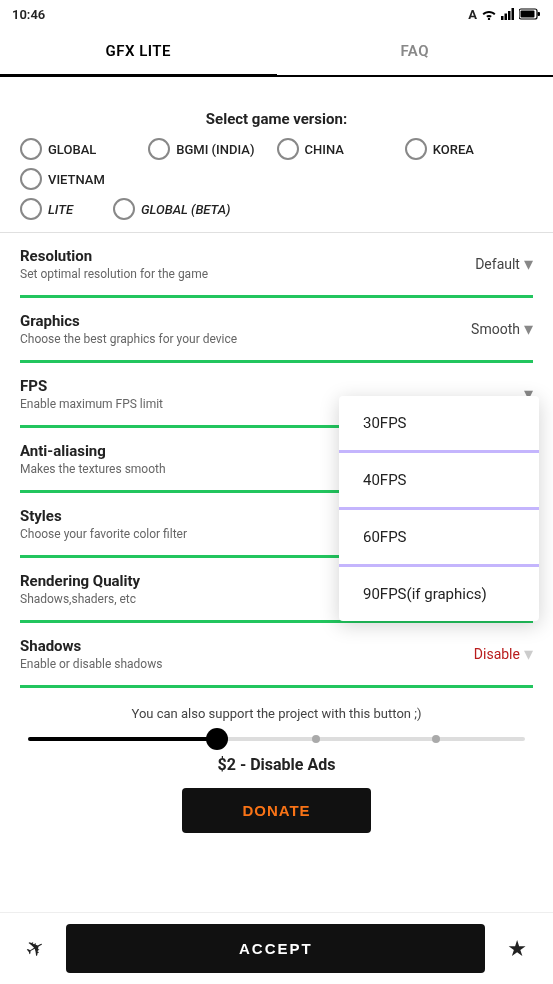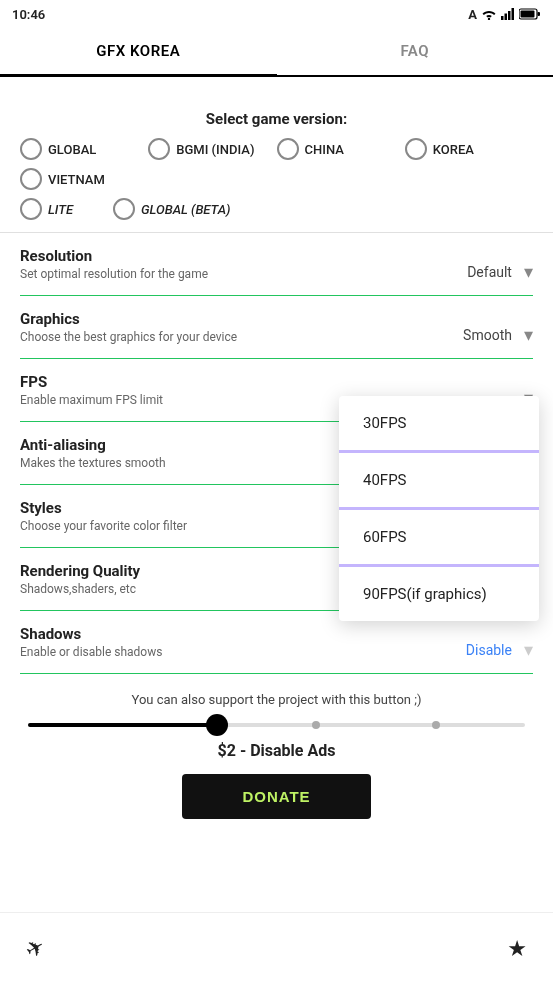--- a/index.html
+++ b/index.html
@@ -89,46 +89,46 @@
     .divider {
       height: 1px;
       background: #e0e0e0;
       margin: 0 -20px;
     }
 
     
     .setting-row {
       display: flex;
       justify-content: space-between;
-      align-items: flex-end;
+      align-items: center;
       padding: 14px 0;
-      border-bottom: 1px solid #22c55e;
+      border-bottom: 3px solid #22c55e;
     }
     .setting-left {}
     .setting-label {
       font-weight: 700;
       font-size: 15px;
       margin-bottom: 2px;
     }
     .setting-desc {
       font-size: 12px;
       color: #666;
     }
     .dropdown {
       display: flex;
       align-items: center;
-      gap: 12px;
+      gap: 4px;
       cursor: pointer;
     }
     .dropdown-value {
       font-size: 14px;
       color: #444;
     }
     .dropdown-value.disabled {
-      color: #3b82f6;
+      color: #b91c1c;
     }
     .chevron {
       font-size: 18px;
       color: #888;
       line-height: 1;
     }
     .chevron.disabled {
       color: #ccc;
     }
 
@@ -221,21 +221,21 @@
       text-align: center;
       margin-bottom: 14px;
     }
 
     
     .donate-btn {
       display: block;
       margin: 0 auto 16px;
       padding: 14px 60px;
       background: #111;
-      color: #bef264;
+      color: #f97316;
       font-size: 15px;
       font-weight: 700;
       letter-spacing: 1px;
       border: none;
       border-radius: 4px;
       cursor: pointer;
     }
 
     
     .bottom-bar {
@@ -291,21 +291,21 @@
     </svg>
     <svg width="22" height="12" viewBox="0 0 22 12">
       <rect x="0" y="1" width="18" height="10" rx="2" fill="none" stroke="#000" stroke-width="1.2"></rect>
       <rect x="1.5" y="2.5" width="14" height="7" rx="1" fill="#000"></rect>
       <rect x="18.5" y="4" width="2.5" height="4" rx="1" fill="#000"></rect>
     </svg>
   </div>
 </div>
 
 <div class="tab-bar">
-  <div class="tab active">GFX KOREA</div>
+  <div class="tab active">GFX LITE</div>
   <div class="tab">FAQ</div>
 </div>
 
 <div class="content">
 
   <div class="section-title-center">Select game version:</div>
 
   <div class="version-grid">
 
     <div class="radio-option">
@@ -427,14 +427,15 @@
 
 <div class="fps-dropdown-popup">
   <div class="fps-option">30FPS</div>
   <div class="fps-option">40FPS</div>
   <div class="fps-option">60FPS</div>
   <div class="fps-option">90FPS(if graphics)</div>
 </div>
 
 <div class="bottom-bar">
   <span class="bottom-icon" style="transform: rotate(-30deg); display:inline-block;">✈</span>
+  <button class="accept-btn">ACCEPT</button>
   <span class="bottom-icon">★</span>
 </div>
 
 </body></html>

